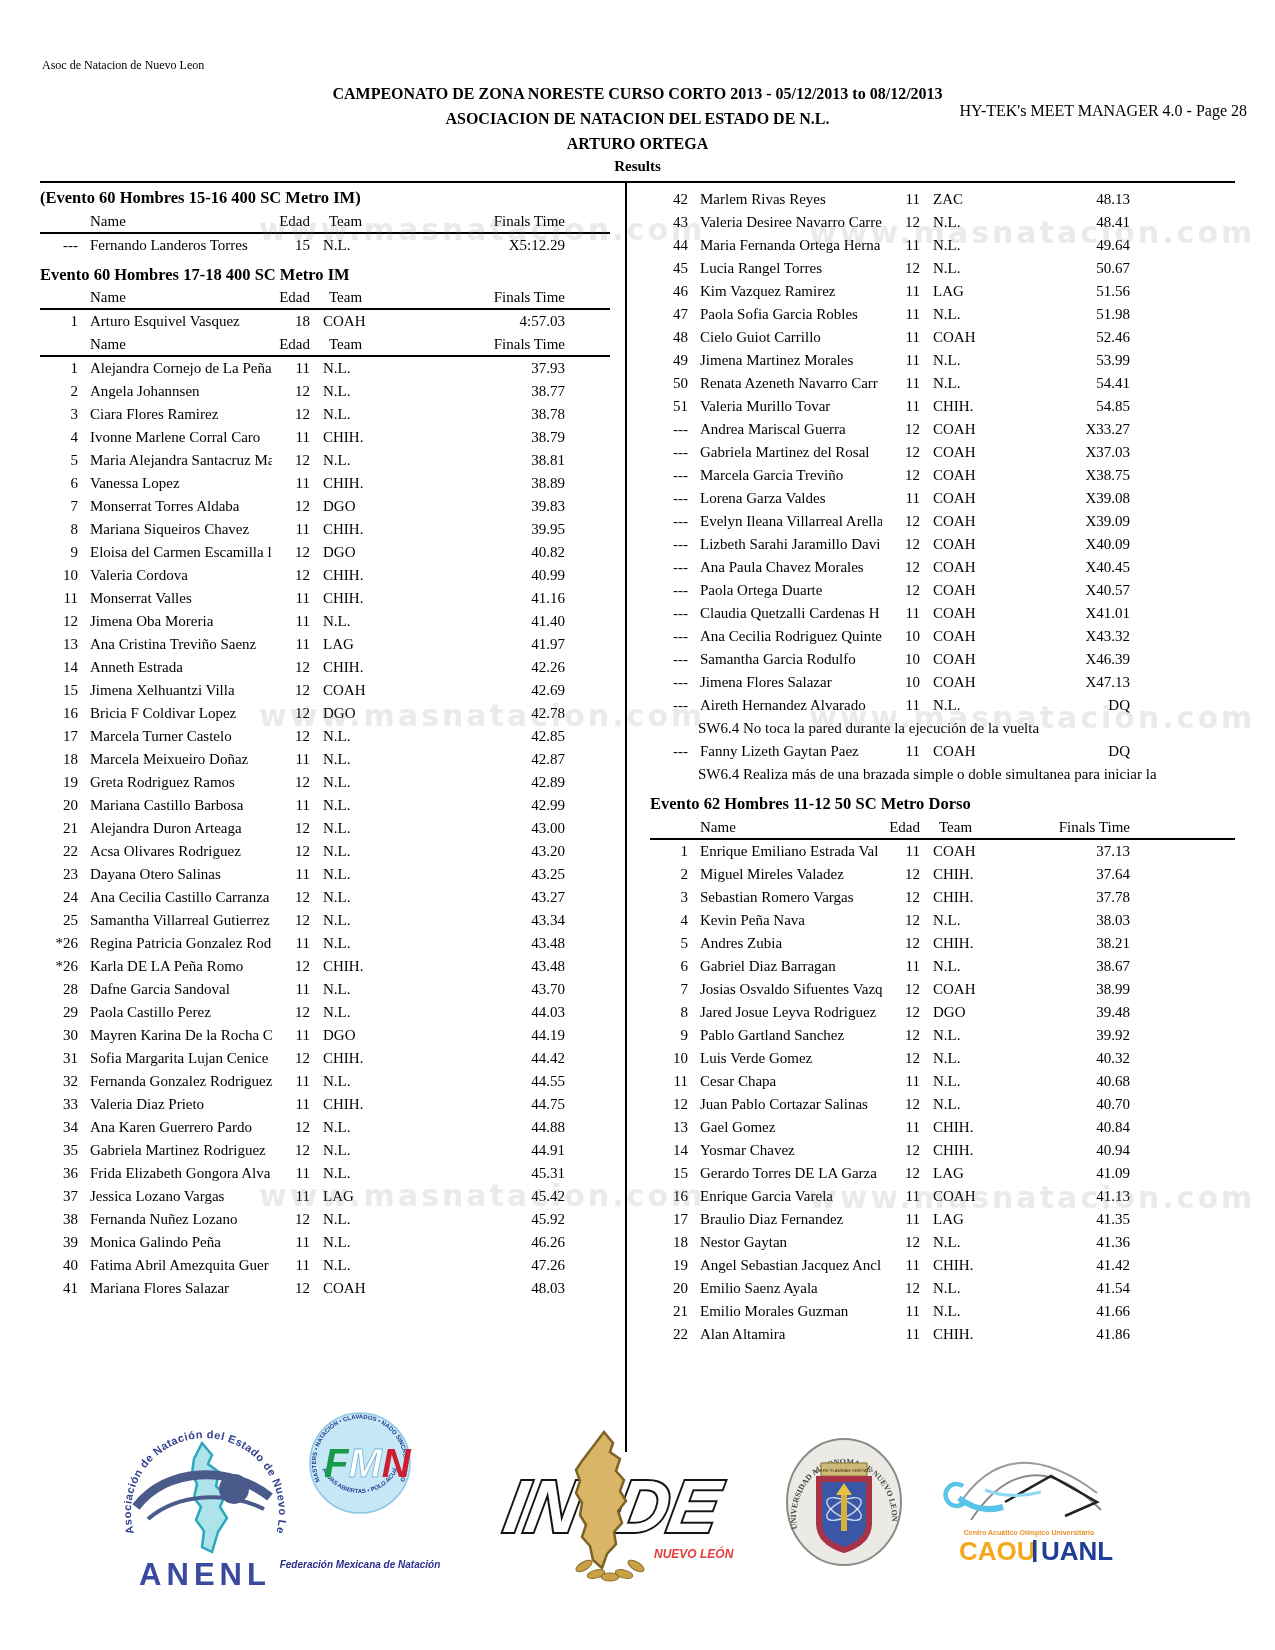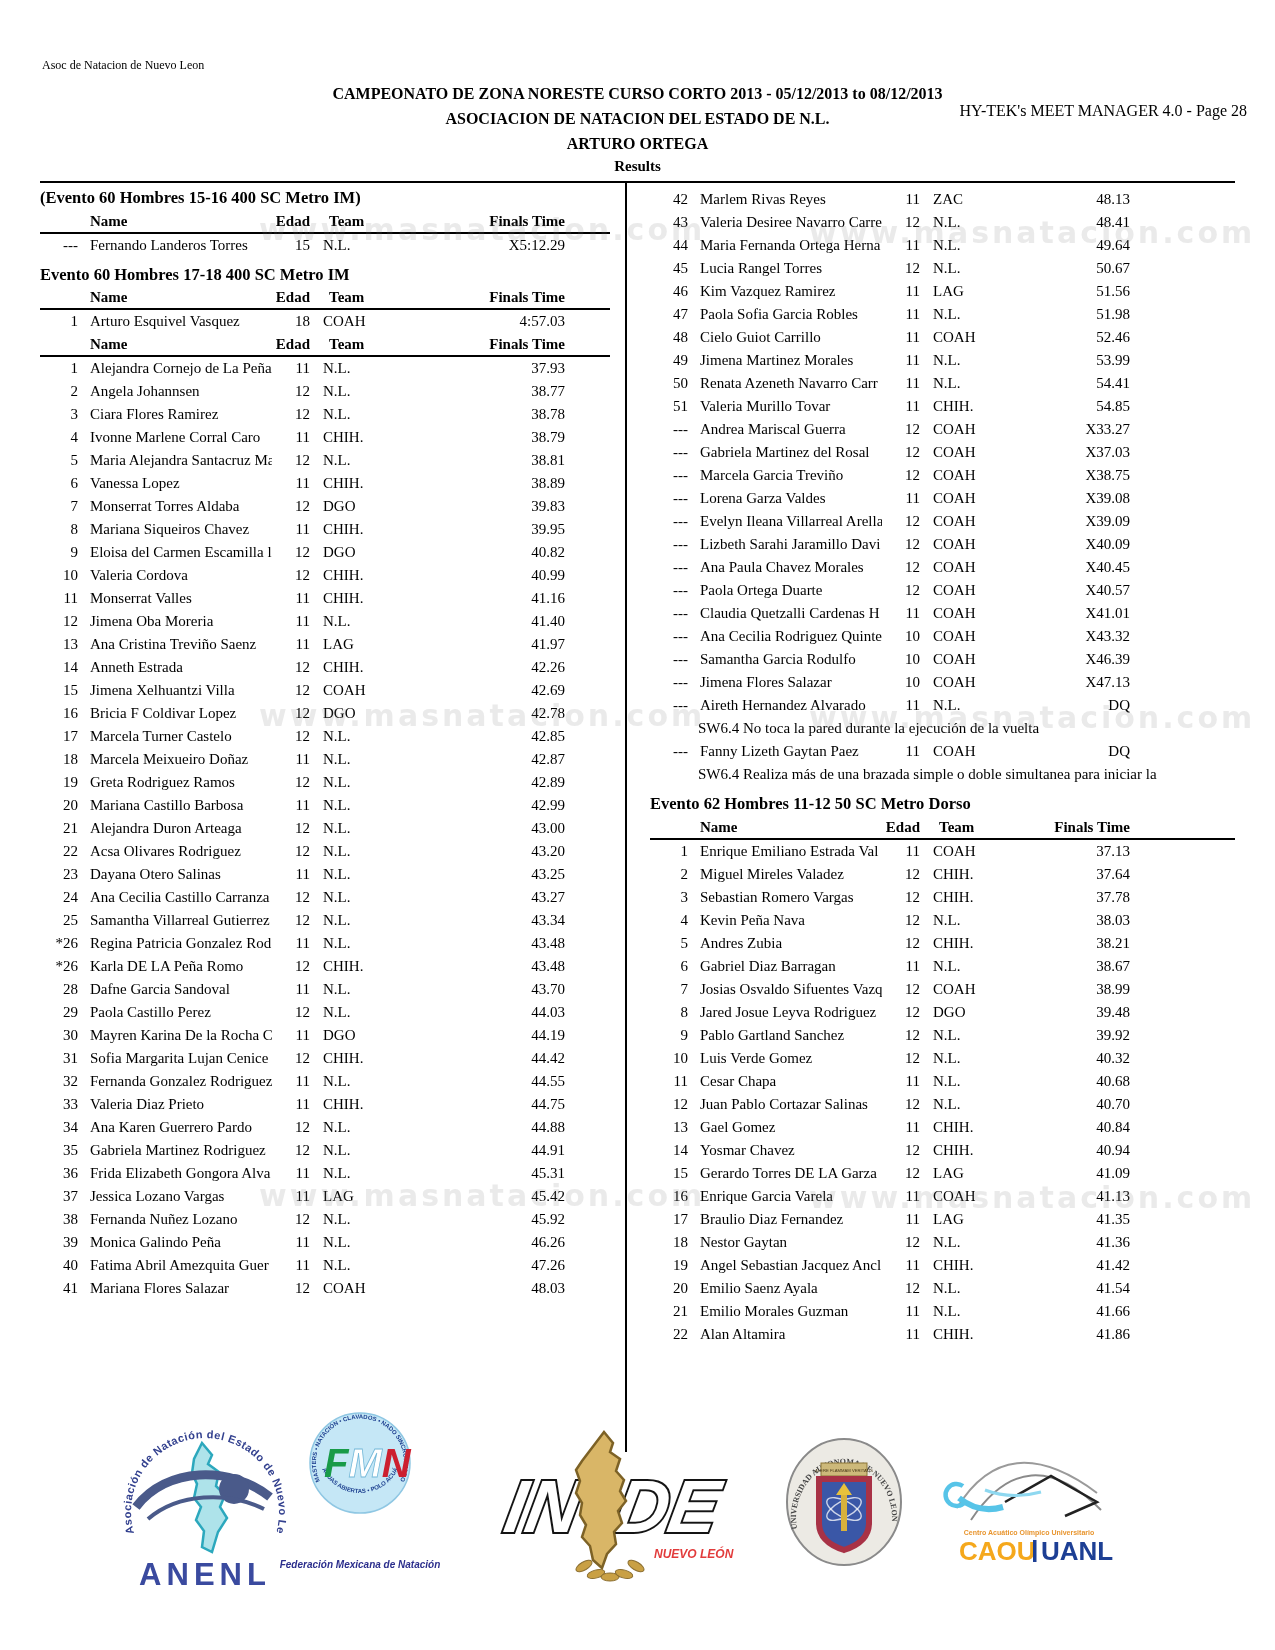--- a/index.html
+++ b/index.html
@@ -13,21 +13,21 @@
   .t2{top:110px;}
   .t3{top:135px;}
   .t-results{top:158px;font-size:15px;}
   .top-rule{left:40px;width:1195px;top:181px;height:2px;background:#000;}
   .divider{left:625px;top:183px;width:2px;height:1269px;background:#000;}
   .col{position:absolute;top:188px;font-size:15px;line-height:1;}
   .col.left{left:40px;width:570px;}
   .col.right{left:650px;width:585px;}
   .event-title{font-weight:bold;font-size:16.5px;margin:10px 0 3px 0;white-space:nowrap;}
   .section:first-child .event-title{margin-top:2px;}
-  .thdr{display:flex;align-items:flex-end;font-weight:bold;height:24px;border-bottom:2px solid #000;box-sizing:border-box;padding-bottom:3px;}
+  .thdr{display:flex;align-items:flex-end;font-weight:normal;height:24px;border-bottom:2px solid #000;box-sizing:border-box;padding-bottom:3px;}
   .left .thdr,.left .row,.left .note{padding-right:45px;}
   .right .thdr,.right .row,.right .note{padding-right:105px;}
   .row{display:flex;align-items:center;height:23px;box-sizing:border-box;}
   .note{display:flex;align-items:center;height:23px;box-sizing:border-box;padding-left:48px;white-space:nowrap;overflow:hidden;}
   .c-place{width:38px;text-align:right;flex:none;}
   .c-name{width:182px;margin-left:12px;white-space:nowrap;overflow:hidden;flex:none;}
   .c-edad{width:38px;text-align:right;flex:none;}
   .c-team{flex:1;padding-left:13px;white-space:nowrap;overflow:hidden;}
   .h-team{flex:1;padding-left:19px;}
   .c-time{width:96px;text-align:right;flex:none;}

